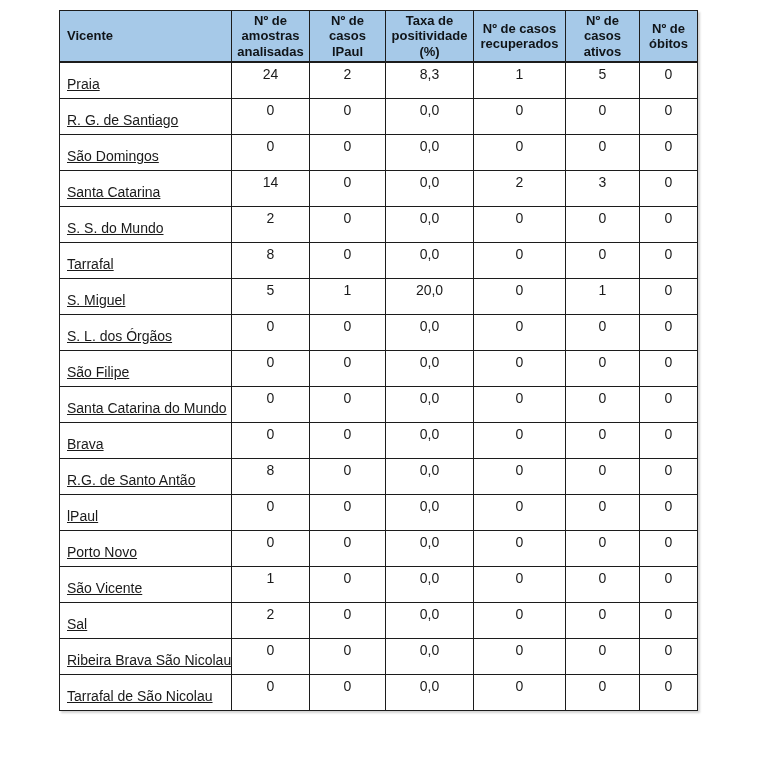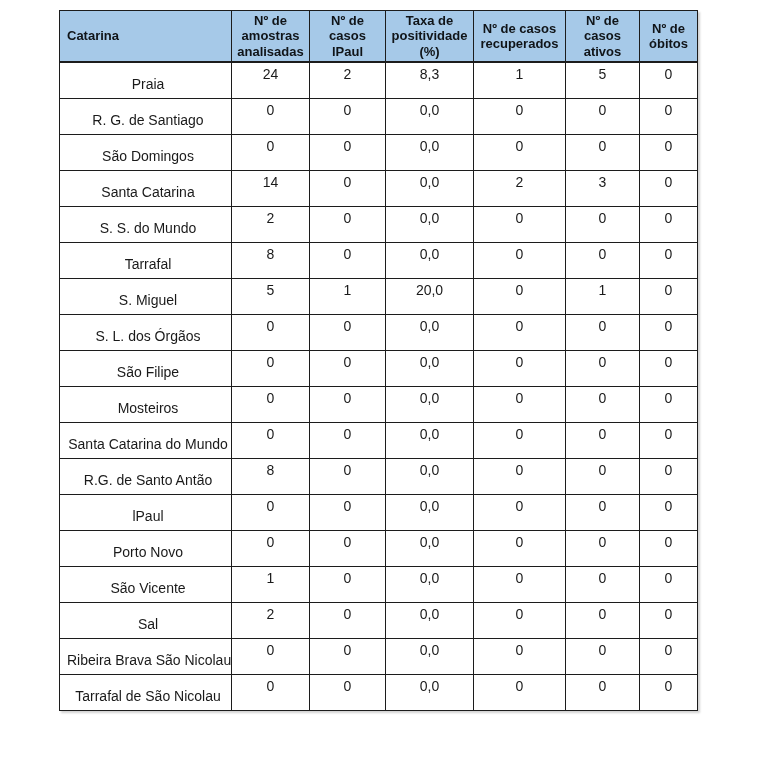--- a/index.html
+++ b/index.html
@@ -45,24 +45,25 @@
     text-align: left;
     padding-left: 7px;
   }
   .data-table tbody td {
     height: 29px;
     font-size: 14px;
     color: #1a1a1a;
     background: #ffffff;
   }
   .data-table td.name {
-    text-align: center;
+    text-align: left;
     vertical-align: bottom;
     padding: 0 2px 6px 7px;
     white-space: nowrap;
+    text-decoration: underline;
   }
   .data-table td.num {
     text-align: center;
     vertical-align: top;
     padding-top: 3px;
   }
 </style>
 </head>
 <body>
 
@@ -72,21 +73,21 @@
       <col style="width:172px">
       <col style="width:78px">
       <col style="width:76px">
       <col style="width:88px">
       <col style="width:92px">
       <col style="width:74px">
       <col style="width:58px">
     </colgroup>
     <thead>
       <tr>
-        <th class="first">Catarina</th>
+        <th class="first">Vicente</th>
         <th>Nº de amostras analisadas</th>
         <th>Nº de casos lPaul</th>
         <th>Taxa de positividade (%)</th>
         <th>Nº de casos recuperados</th>
         <th>Nº de casos ativos</th>
         <th>Nº de óbitos</th>
       </tr>
     </thead>
     <tbody id="table-body">
         <tr>
@@ -164,30 +165,30 @@
         <tr>
           <td class="name">São Filipe</td>
           <td class="num">0</td>
           <td class="num">0</td>
           <td class="num">0,0</td>
           <td class="num">0</td>
           <td class="num">0</td>
           <td class="num">0</td>
         </tr>
         <tr>
-          <td class="name">Mosteiros</td>
-          <td class="num">0</td>
-          <td class="num">0</td>
-          <td class="num">0,0</td>
-          <td class="num">0</td>
-          <td class="num">0</td>
-          <td class="num">0</td>
-        </tr>
-        <tr>
           <td class="name">Santa Catarina do Mundo</td>
+          <td class="num">0</td>
+          <td class="num">0</td>
+          <td class="num">0,0</td>
+          <td class="num">0</td>
+          <td class="num">0</td>
+          <td class="num">0</td>
+        </tr>
+        <tr>
+          <td class="name">Brava</td>
           <td class="num">0</td>
           <td class="num">0</td>
           <td class="num">0,0</td>
           <td class="num">0</td>
           <td class="num">0</td>
           <td class="num">0</td>
         </tr>
         <tr>
           <td class="name">R.G. de Santo Antão</td>
           <td class="num">8</td>

